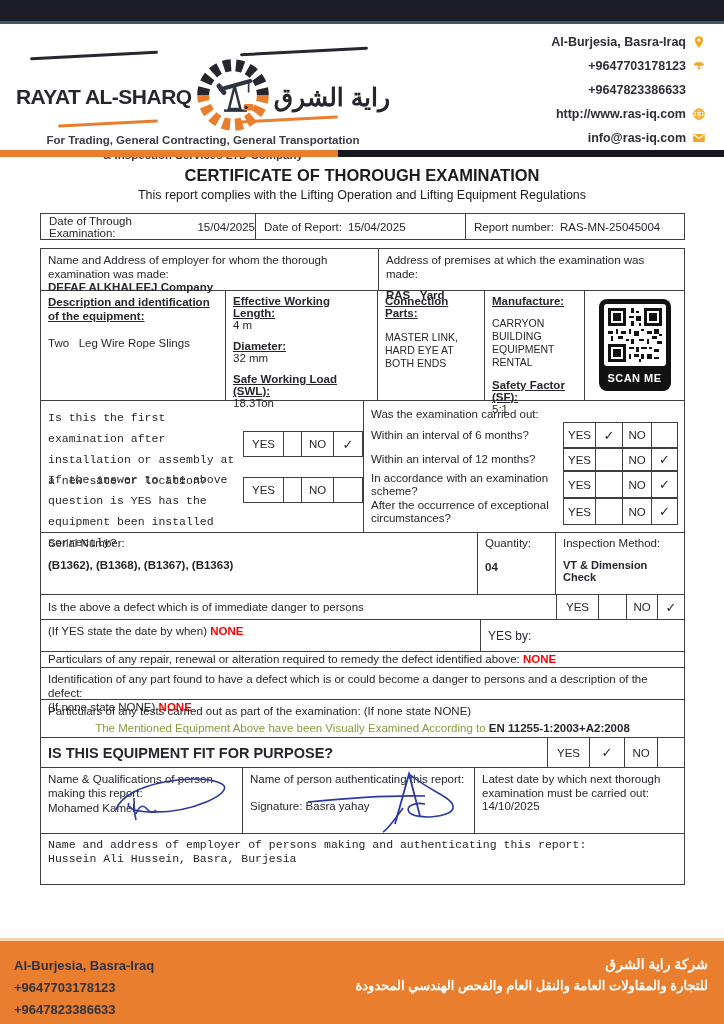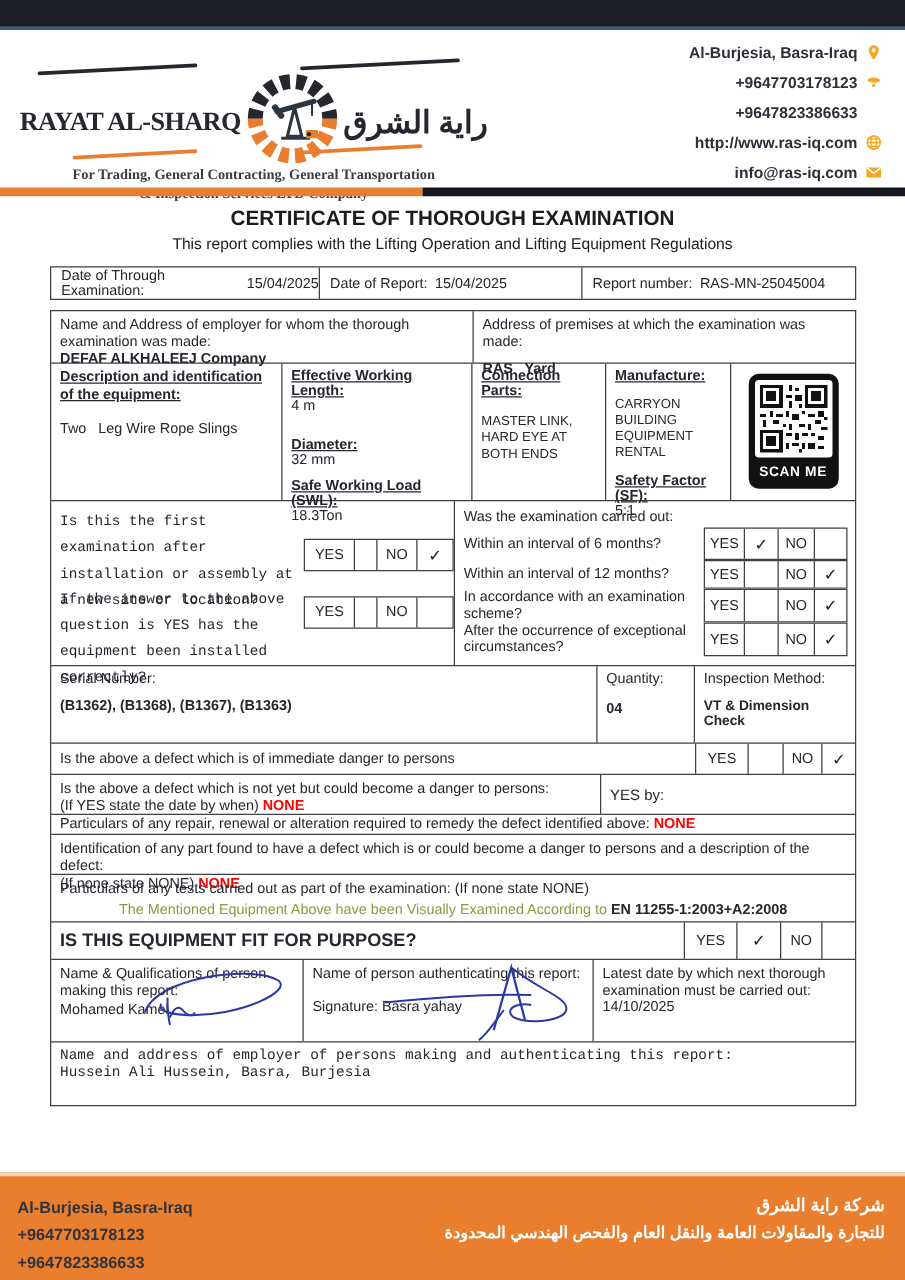--- a/index.html
+++ b/index.html
@@ -1,21 +1,21 @@
 <!DOCTYPE html>
 <html><head>
 <meta charset="utf-8">
 <style>
   * { margin:0; padding:0; box-sizing:border-box; }
   body { background:#888; font-family:"Liberation Sans", sans-serif; }
   .page { width:724px; height:1024px; background:#fff; position:relative; margin:0 auto; overflow:hidden; color:#26262e; }
 
   
   .topbar { position:absolute; top:0; left:0; width:724px; height:24px; background:#1d1d26; border-bottom:3px solid #3d5a73; }
-  .logo-wrap { position:absolute; top:30px; left:28px; width:350px; height:125px;font-family:Liberation Serif, serif; }
+  .logo-wrap { position:absolute; top:30px; left:28px; width:350px; height:125px; }
   .logo-row { position:absolute; top:28px; left:0; width:350px; display:flex; align-items:center; justify-content:center; gap:4px; }
   .logo-en { font-size:21px; font-weight:bold; color:#26262e; letter-spacing:-0.5px; white-space:nowrap; }
   .logo-ar { font-size:25px; font-weight:bold; color:#26262e; direction:rtl; white-space:nowrap; }
   .logo-line { position:absolute; height:3px; background:#26262e; border-radius:2px; }
   .logo-line.l1 { top:24px; left:2px; width:128px; transform:rotate(-3deg); }
   .logo-line.l2 { top:20px; right:10px; width:128px; transform:rotate(-3deg); }
   .logo-line.lo1 { top:92px; left:30px; width:100px; background:#e87e2e; transform:rotate(-3deg); }
   .logo-line.lo2 { top:88px; right:40px; width:100px; background:#e87e2e; transform:rotate(-3deg); }
   .tagline { position:absolute; top:103px; left:0; width:350px; text-align:center; font-size:11.5px; font-weight:bold; color:#3c3c44; line-height:15px; }
   .contact { position:absolute; top:30px; right:18px; text-align:right; font-size:12.5px; font-weight:bold; color:#2e2e38; }
@@ -235,21 +235,21 @@
     </div>
 
     <div class="sec secB">
       <div class="cell cB1">
         <div class="bu lbl">Description and identification of the equipment:</div>
         <div class="pre" style="margin-top:14px">Two   Leg Wire Rope Slings</div>
       </div>
       <div class="cell cB2">
         <div class="bu">Effective Working Length:</div>
         <div>4 m</div>
-        <div class="bu" style="margin-top:19px">Diameter:</div>
+        <div class="bu" style="margin-top:9px">Diameter:</div>
         <div>32 mm</div>
         <div class="bu" style="margin-top:9px">Safe Working Load (SWL):</div>
         <div>18.3Ton</div>
       </div>
       <div class="cell cB3">
         <div class="bu">Connection Parts:</div>
         <div class="caps" style="margin-top:12px">MASTER LINK, HARD EYE AT BOTH ENDS</div>
       </div>
       <div class="cell cB4">
         <div class="bu">Manufacture:</div>
@@ -350,21 +350,20 @@
       <div class="edge-cells eE">
         <span class="yn-cell">YES</span>
         <span class="yn-cell check"></span>
         <span class="yn-cell">NO</span>
         <span class="yn-cell check">✓</span>
       </div>
     </div>
 
     <div class="sec secF">
       <div class="cell cF1" style="border-right:1.5px solid #3f3f3f">
-        <div class="lbl">Is the above a defect which is not yet but could become a danger to persons:</div>
         <div class="lbl"><span class="pre">(If YES state the date by when) </span><span class="red b">NONE</span></div>
       </div>
       <div class="cell cF2 last">
         <span style="font-size:12px">YES by:</span>
       </div>
     </div>
 
     <div class="sec secG">
       <div class="cell last" style="width:100%;padding-top:1px">
         <span class="pre">Particulars of any repair, renewal or alteration required to remedy the defect identified above: </span><span class="red b">NONE</span>

